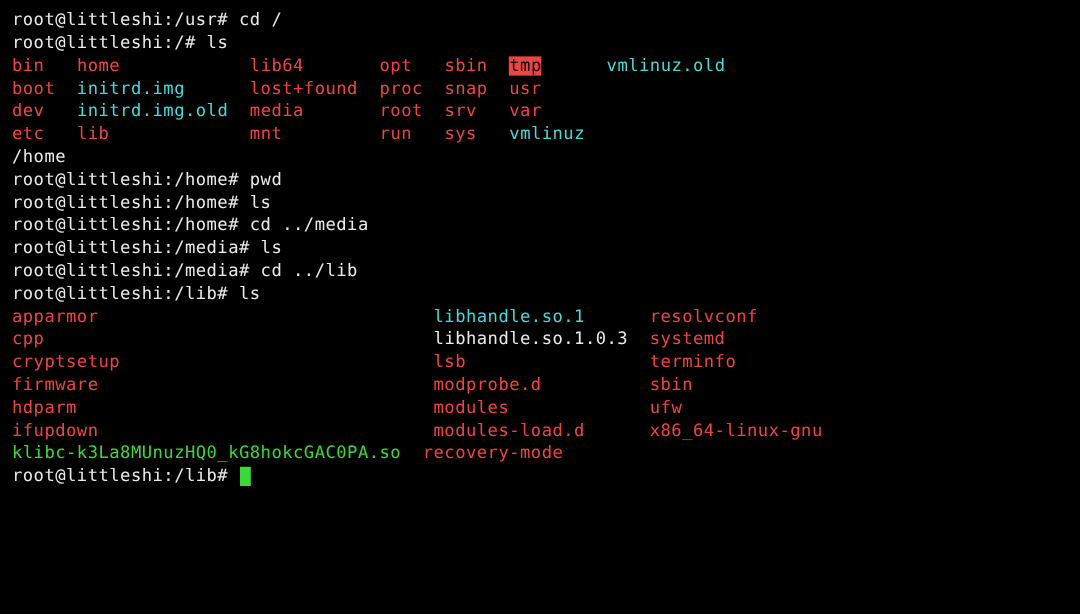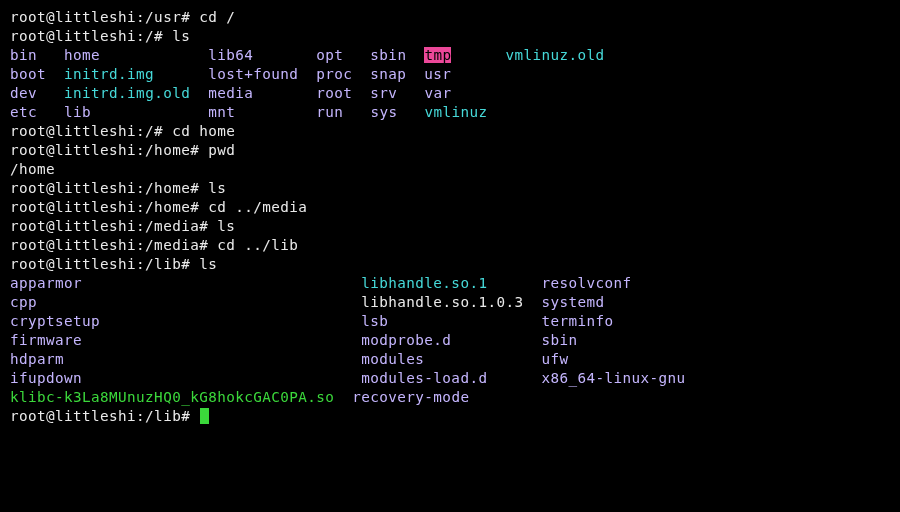--- a/index.html
+++ b/index.html
@@ -10,24 +10,24 @@
       font-size: 14.3px;
       line-height: 19px;
       letter-spacing: 0.4px;
       width: 900px;
       height: 512px;
       padding: 8px 10px;
       overflow: hidden;
     }
     .line { white-space: pre; }
     .w  { color: #eaeaea; }          
-    .b  { color: #c4b5fd; }          
+    .b  { color: #ef4444; }          
     .c  { color: #46d9d9; }          
     .g  { color: #3bd83b; text-align: right; }          
-    .hi { color: #000; background: #ec4899; text-align: center; }  
+    .hi { color: #000; background: #ef4444; text-align: center; }  
     .cursor{
       display:inline-block;
       width:9px;height:16px;
       background:#3bd83b;
       vertical-align:text-bottom;
       margin-left:1px;
     }
   </style>
 </head>
 <body>
@@ -39,23 +39,22 @@
   <div class="line"><span class="w">root@littleshi:/#</span><span class="w"> ls</span></div>
 
   <div class="line"><span class="b">bin</span><span class="w">   </span><span class="b">home</span><span class="w">            </span><span class="b">lib64</span><span class="w">       </span><span class="b">opt</span><span class="w">   </span><span class="b">sbin</span><span class="w">  </span><span class="hi">tmp</span><span class="w">      </span><span class="c">vmlinuz.old</span></div>
 
   <div class="line"><span class="b">boot</span><span class="w">  </span><span class="c">initrd.img</span><span class="w">      </span><span class="b">lost+found</span><span class="w">  </span><span class="b">proc</span><span class="w">  </span><span class="b">snap</span><span class="w">  </span><span class="b">usr</span></div>
 
   <div class="line"><span class="b">dev</span><span class="w">   </span><span class="c">initrd.img.old</span><span class="w">  </span><span class="b">media</span><span class="w">       </span><span class="b">root</span><span class="w">  </span><span class="b">srv</span><span class="w">   </span><span class="b">var</span></div>
 
   <div class="line"><span class="b">etc</span><span class="w">   </span><span class="b">lib</span><span class="w">             </span><span class="b">mnt</span><span class="w">         </span><span class="b">run</span><span class="w">   </span><span class="b">sys</span><span class="w">   </span><span class="c">vmlinuz</span></div>
 
-  <div class="line"><span class="w">root@littleshi:/#</span><span class="w"> cd home</span></div>
+  <div class="line"><span class="w">/home</span></div>
   <div class="line"><span class="w">root@littleshi:/home#</span><span class="w"> pwd</span></div>
-  <div class="line"><span class="w">/home</span></div>
   <div class="line"><span class="w">root@littleshi:/home#</span><span class="w"> ls</span></div>
   <div class="line"><span class="w">root@littleshi:/home#</span><span class="w"> cd ../media</span></div>
   <div class="line"><span class="w">root@littleshi:/media#</span><span class="w"> ls</span></div>
   <div class="line"><span class="w">root@littleshi:/media#</span><span class="w"> cd ../lib</span></div>
   <div class="line"><span class="w">root@littleshi:/lib#</span><span class="w"> ls</span></div>
 
   <div class="line"><span class="b">apparmor</span><span class="w">                               </span><span class="c">libhandle.so.1</span><span class="w">      </span><span class="b">resolvconf</span></div>
 
   <div class="line"><span class="b">cpp</span><span class="w">                                    </span><span class="w">libhandle.so.1.0.3</span><span class="w">  </span><span class="b">systemd</span></div>
 

